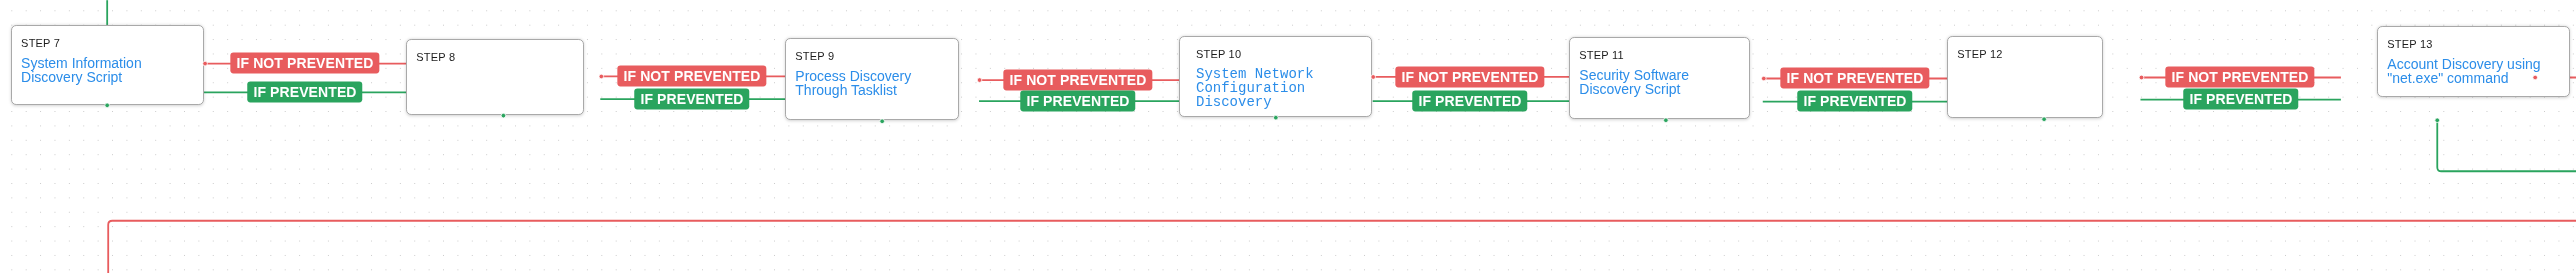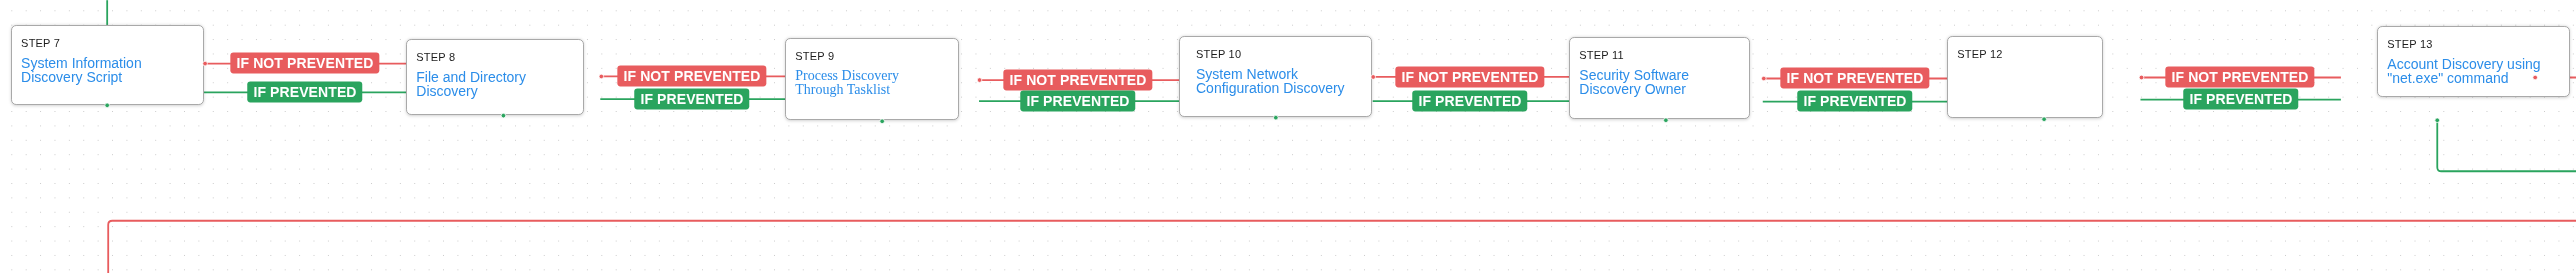--- a/index.html
+++ b/index.html
@@ -77,33 +77,32 @@
       <path d="M4730,232 V324 Q4730,332 4738,332 H5475 Q5483,332 5483,339 V347" fill="none" stroke="#2aa45e" stroke-width="3.5"></path>
       <path d="M5488,510 V531" fill="none" stroke="#2aa45e" stroke-width="3.5"></path>
     </svg>
   <div id="nodes">
       <div class="card" style="left: 10.8px; top: 25px; width: 193px; height: 80px;">
         <div class="card-title">STEP 7</div>
         <div class="card-name" style="max-width: 155px;">System Information Discovery Script</div>
       </div>
       <div class="card" style="left: 406px; top: 39px; width: 178px; height: 76px;">
         <div class="card-title">STEP 8</div>
-        <div class="card-name" style="max-width: 170px;">File and Directory Discovery</div>
       </div>
       <div class="card" style="left: 785px; top: 38px; width: 174px; height: 82px;">
         <div class="card-title">STEP 9</div>
-        <div class="card-name" style="max-width: 144px; font-family: Liberation Serif, serif;">Process Discovery Through Tasklist</div>
+        <div class="card-name" style="max-width: 144px;">Process Discovery Through Tasklist</div>
       </div>
       <div class="card" style="left: 1179px; top: 36px; width: 193px; height: 81px; padding-left: 16px;">
         <div class="card-title">STEP 10</div>
-        <div class="card-name" style="max-width: 160px;">System Network Configuration Discovery</div>
+        <div class="card-name" style="max-width: 160px; font-family: Liberation Mono, monospace;">System Network Configuration Discovery</div>
       </div>
       <div class="card" style="left: 1569px; top: 37px; width: 181px; height: 82px;">
         <div class="card-title">STEP 11</div>
-        <div class="card-name" style="max-width: 149px;">Security Software Discovery Owner</div>
+        <div class="card-name" style="max-width: 149px;">Security Software Discovery Script</div>
       </div>
       <div class="card" style="left: 1947px; top: 36px; width: 156px; height: 82px;">
         <div class="card-title">STEP 12</div>
       </div>
       <div class="card" style="left: 2341px; top: 26px; width: 193px; height: 71px; margin-left: 36px;">
         <div class="card-title">STEP 13</div>
         <div class="card-name" style="max-width: 175px;">Account Discovery using "net.exe" command</div>
       </div>
     </div>
   <svg id="ports" class="layer" width="2934" height="274" viewBox="0 0 5694 531">

